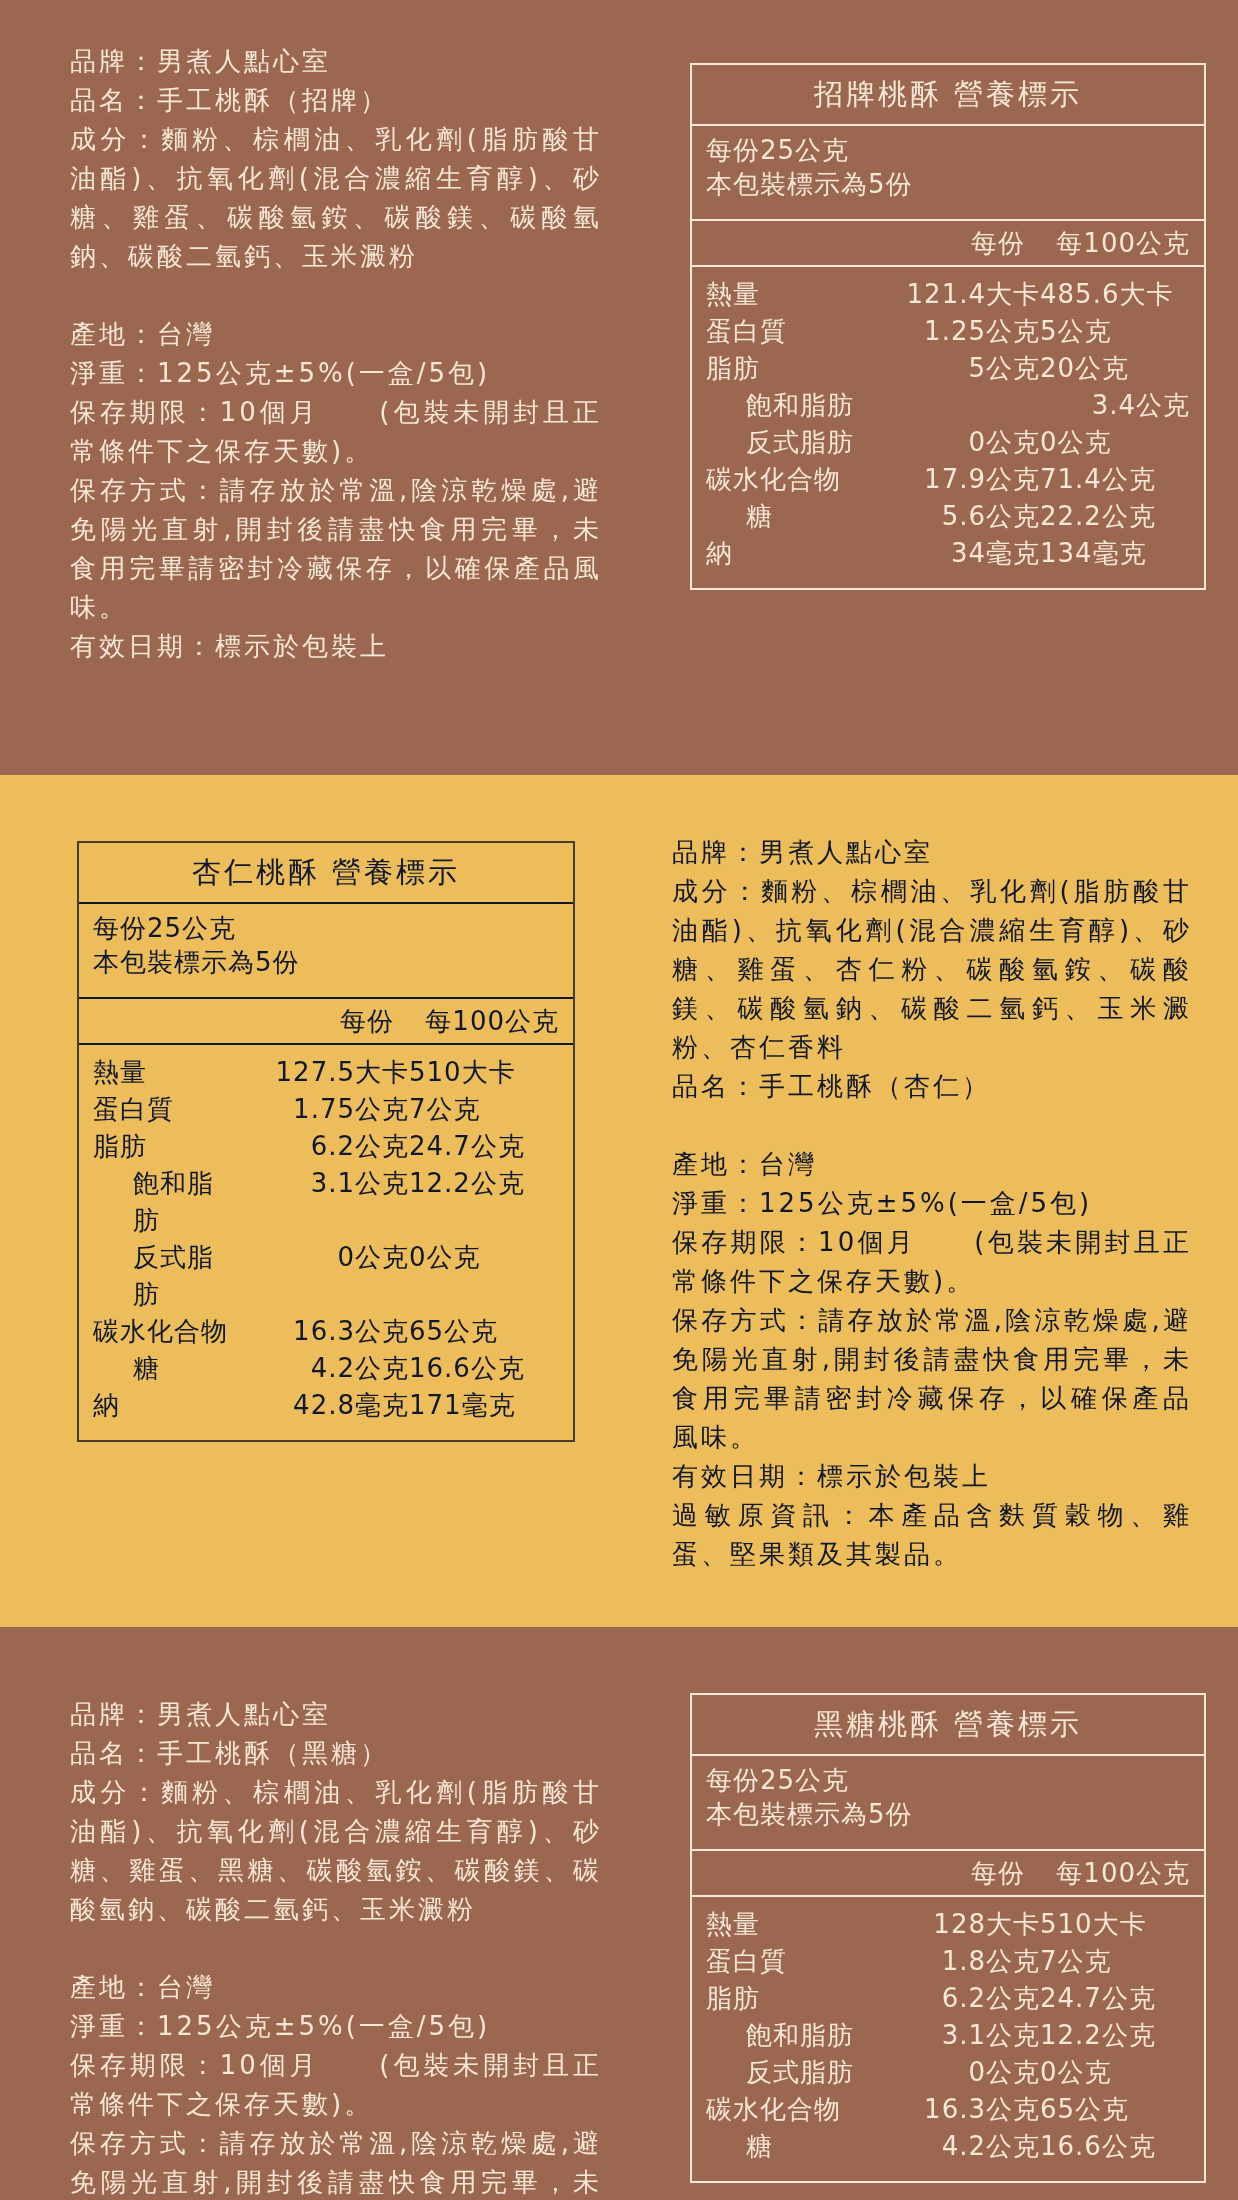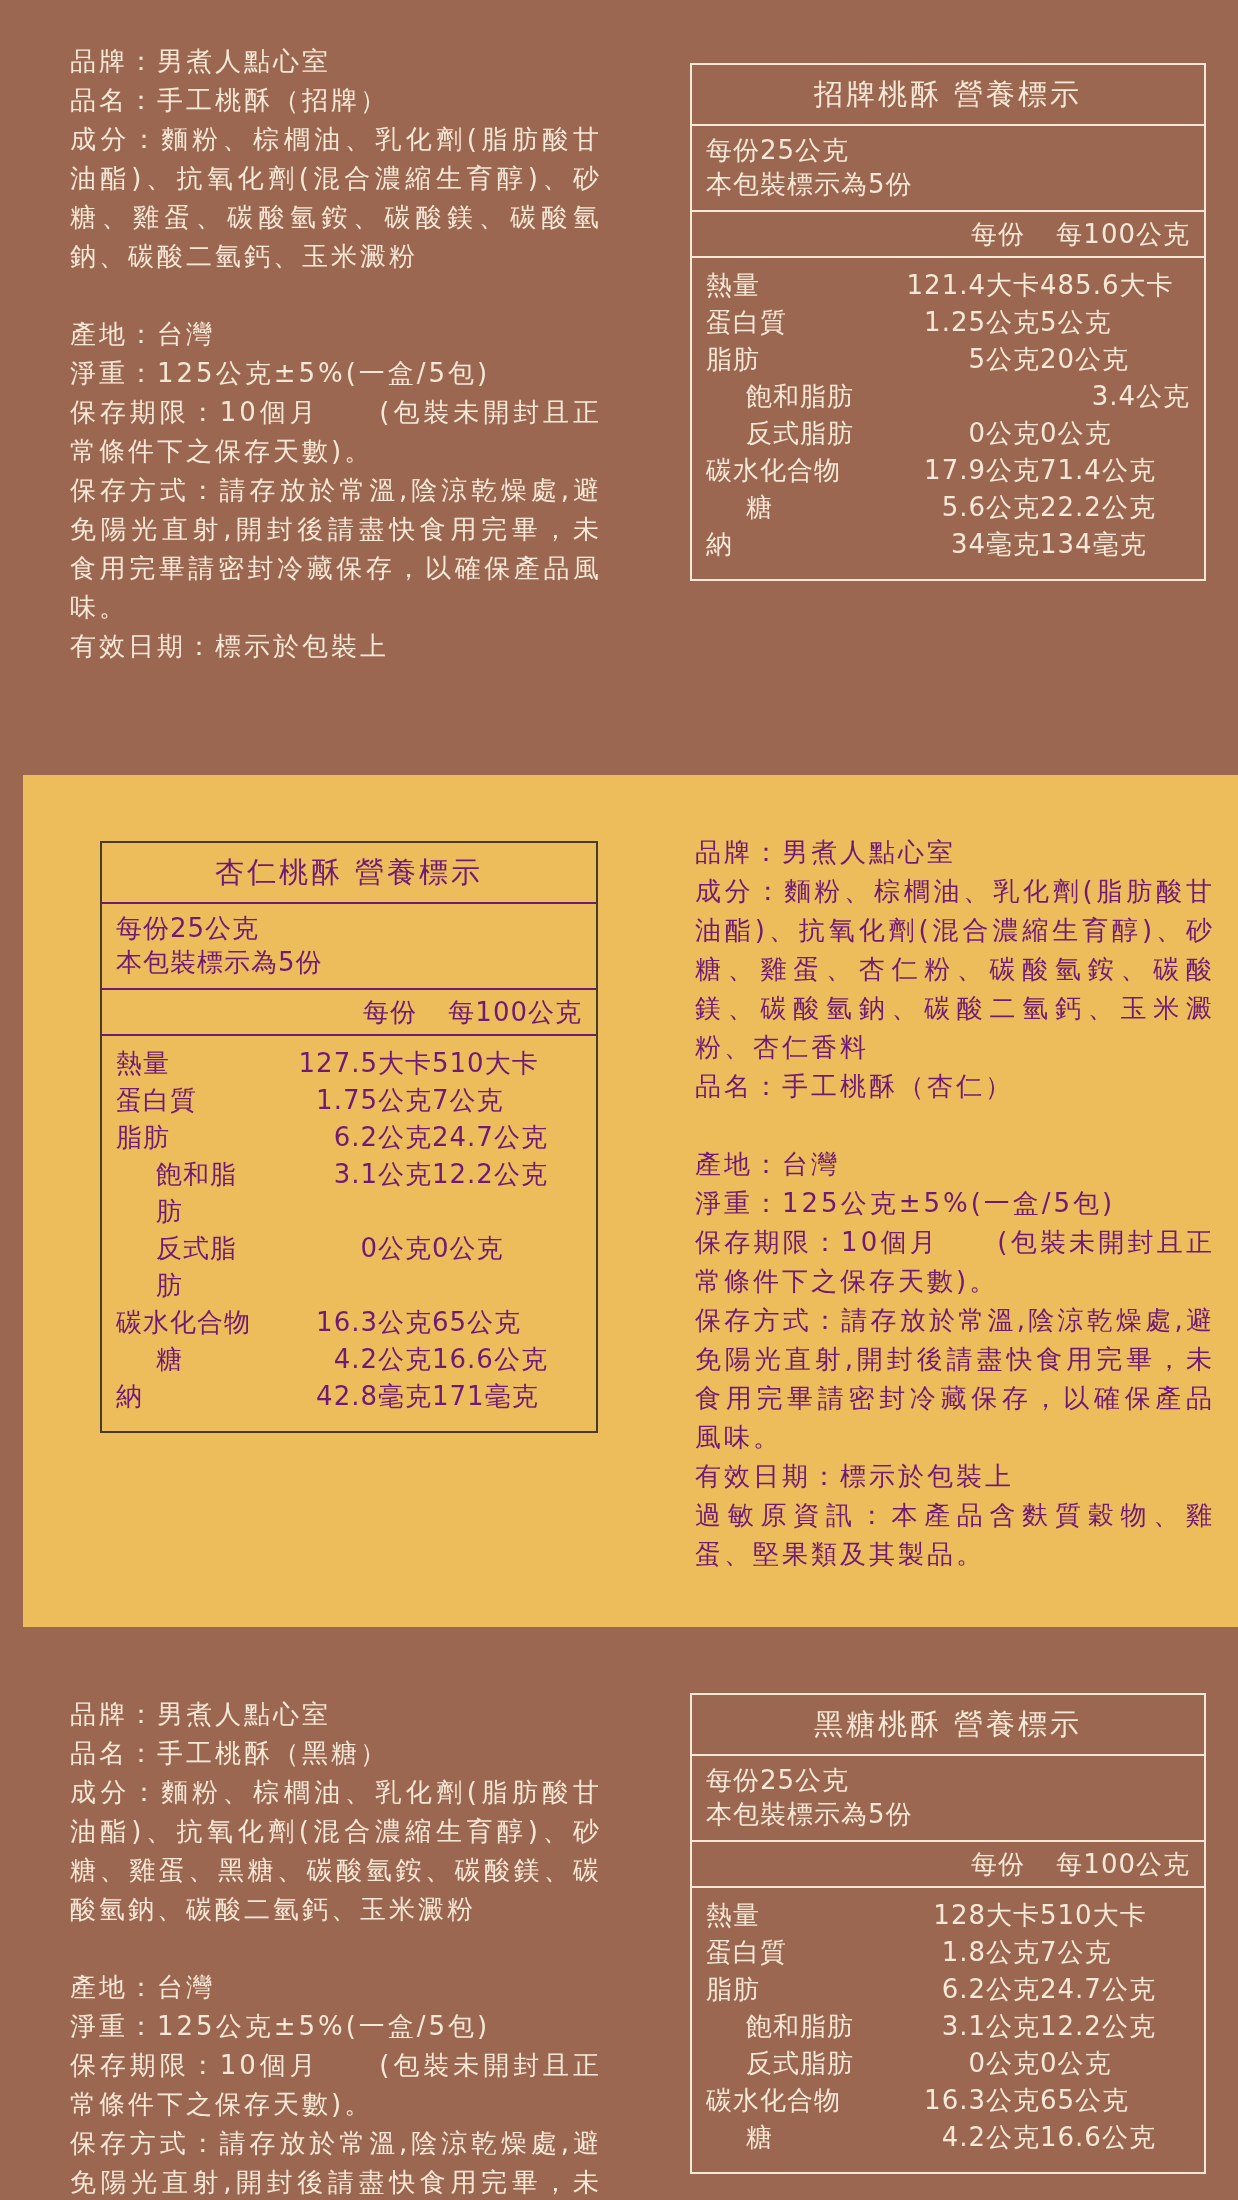--- a/index.html
+++ b/index.html
@@ -1,35 +1,35 @@
 <!DOCTYPE html>
 <html><head>
 <meta charset="utf-8">
 <style>
   html,body { margin:0; padding:0; }
   body { font-family:"DejaVu Sans", sans-serif; }
   .page { width:1238px; height:2200px; overflow:hidden; position:relative; background:#9c6751; }
   .sec { position:relative; overflow:hidden; }
   .sec-brown { background:#9c6751; color:#f6e8d7; }
-  .sec-yellow { background:#edbd5c; color:#701a75;margin-left:23px; }
+  .sec-yellow { background:#edbd5c; color:#0f172a; }
   .sec1 { height:775px; }
   .sec2 { height:852px; }
   .sec3 { height:573px; }
 
   .info { position:absolute; width:532px; font-size:26px; line-height:39px;
           letter-spacing:3px; text-align:justify; }
   .info p { margin:0; }
   .info p.gap-top { margin-top:39px; }
 
   .ntable { position:absolute; width:516px; border:2px solid #f6e8d7; font-size:26px;
             letter-spacing:1px; box-sizing:border-box; }
   .sec-yellow .ntable { border-color:#493b2b; }
   .t-title { text-align:center; font-size:29px; letter-spacing:3px; padding:10px 4px 9px;
              border-bottom:2px solid currentColor; }
-  .t-serving { padding:7px 14px 9px; line-height:34px; border-bottom:2px solid currentColor; }
+  .t-serving { padding:7px 14px 18px; line-height:34px; border-bottom:2px solid currentColor; }
   .t-cols { display:flex; padding:5px 14px; line-height:34px; border-bottom:2px solid currentColor;gap:15px; }
   .t-sp { flex:1; }
   .t-c1 { width:180px; text-align:right; }
   .t-c2 { width:150px; text-align:right; }
   .t-body { padding:9px 0 16px; }
   .t-row { display:flex; line-height:37px; padding:0 14px; }
   .t-lbl { flex:1; text-align:left; }
   .t-row.ind .t-lbl { padding-left:40px; }
   .t-v1 { width:180px; text-align:right; }
   .t-v2 { width:150px; text-align:left; }

